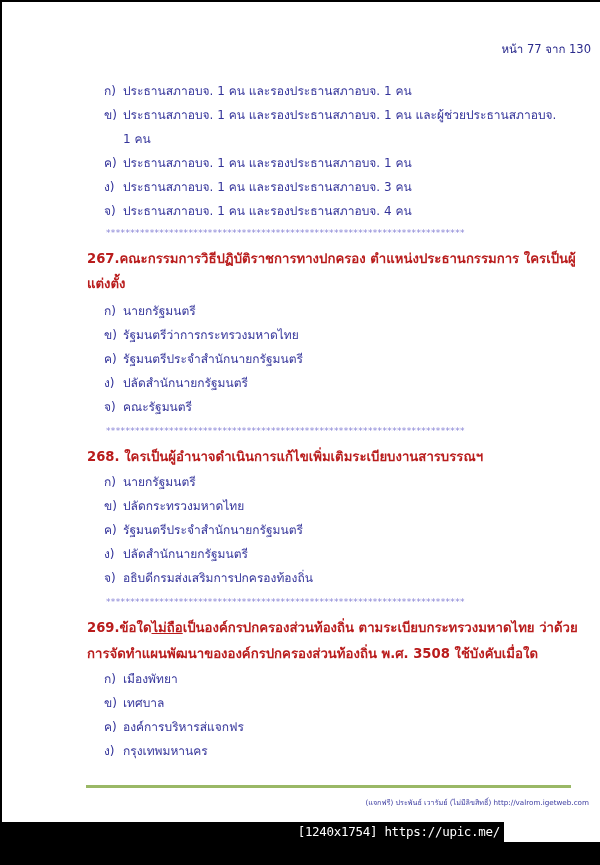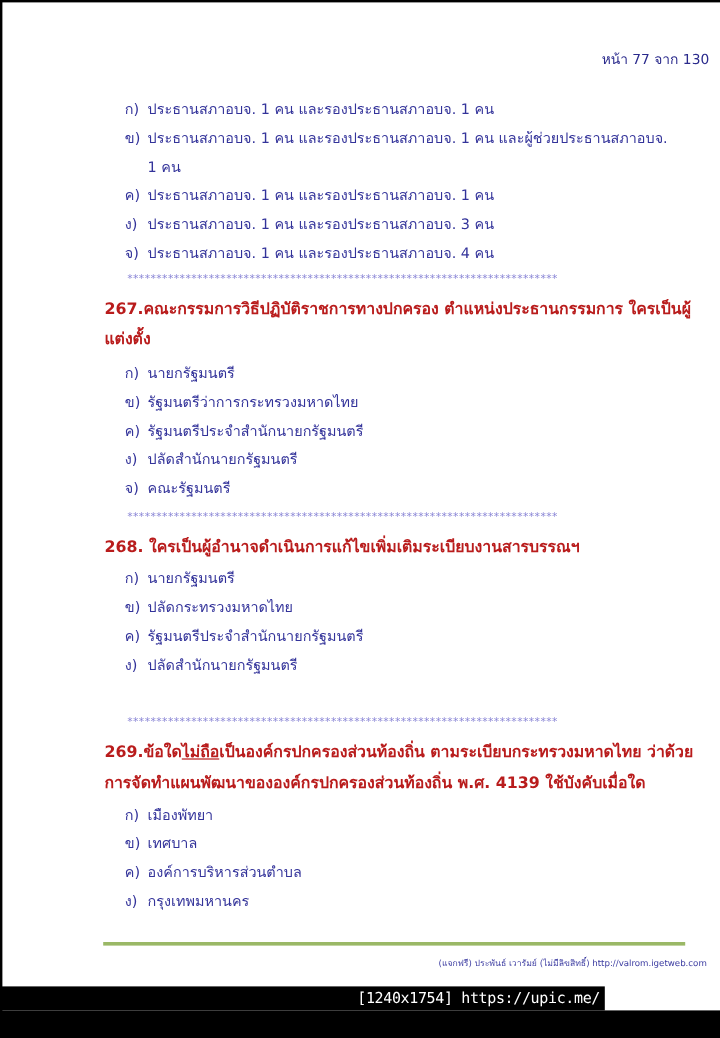--- a/index.html
+++ b/index.html
@@ -68,27 +68,28 @@
   <div class="opt" style="top:349px"><span class="lbl">ค)</span><span>รัฐมนตรีประจำสำนักนายกรัฐมนตรี</span></div>
   <div class="opt" style="top:373px"><span class="lbl">ง)</span><span>ปลัดสำนักนายกรัฐมนตรี</span></div>
   <div class="opt" style="top:397px"><span class="lbl">จ)</span><span>คณะรัฐมนตรี</span></div>
   <div class="stars" style="top:424px">**************************************************************************</div>
 
   <div class="q" style="top:446px">268. ใครเป็นผู้อำนาจดำเนินการแก้ไขเพิ่มเติมระเบียบงานสารบรรณฯ</div>
   <div class="opt" style="top:472px"><span class="lbl">ก)</span><span>นายกรัฐมนตรี</span></div>
   <div class="opt" style="top:496px"><span class="lbl">ข)</span><span>ปลัดกระทรวงมหาดไทย</span></div>
   <div class="opt" style="top:520px"><span class="lbl">ค)</span><span>รัฐมนตรีประจำสำนักนายกรัฐมนตรี</span></div>
   <div class="opt" style="top:544px"><span class="lbl">ง)</span><span>ปลัดสำนักนายกรัฐมนตรี</span></div>
+  <div class="opt" style="top:568px"><span class="lbl">จ)</span><span>อธิบดีกรมส่งเสริมการปกครองท้องถิ่น</span></div>
   <div class="stars" style="top:595px">**************************************************************************</div>
 
   <div class="q" style="top:617px"><span>269.ข้อใด</span><u>ไม่ถือ</u><span>เป็นองค์กรปกครองส่วนท้องถิ่น ตามระเบียบกระทรวงมหาดไทย ว่าด้วย</span></div>
-  <div class="q" style="top:643px">การจัดทำแผนพัฒนาขององค์กรปกครองส่วนท้องถิ่น พ.ศ. 4139 ใช้บังคับเมื่อใด</div>
+  <div class="q" style="top:643px">การจัดทำแผนพัฒนาขององค์กรปกครองส่วนท้องถิ่น พ.ศ. 3508 ใช้บังคับเมื่อใด</div>
   <div class="opt" style="top:669px"><span class="lbl">ก)</span><span>เมืองพัทยา</span></div>
   <div class="opt" style="top:693px"><span class="lbl">ข)</span><span>เทศบาล</span></div>
-  <div class="opt" style="top:717px"><span class="lbl">ค)</span><span>องค์การบริหารส่วนตำบล</span></div>
+  <div class="opt" style="top:717px"><span class="lbl">ค)</span><span>องค์การบริหารส่แจกฟร</span></div>
   <div class="opt" style="top:741px"><span class="lbl">ง)</span><span>กรุงเทพมหานคร</span></div>
 
   <div class="green-bar"></div>
   <div class="footer-text">(แจกฟรี) ประพันธ์ เวารัมย์ (ไม่มีลิขสิทธิ์)  http://valrom.igetweb.com</div>
 </div>
 
 <div class="bottom-band">
   <span class="band-text">[1240x1754] https://upic.me/</span>
 </div>
 

